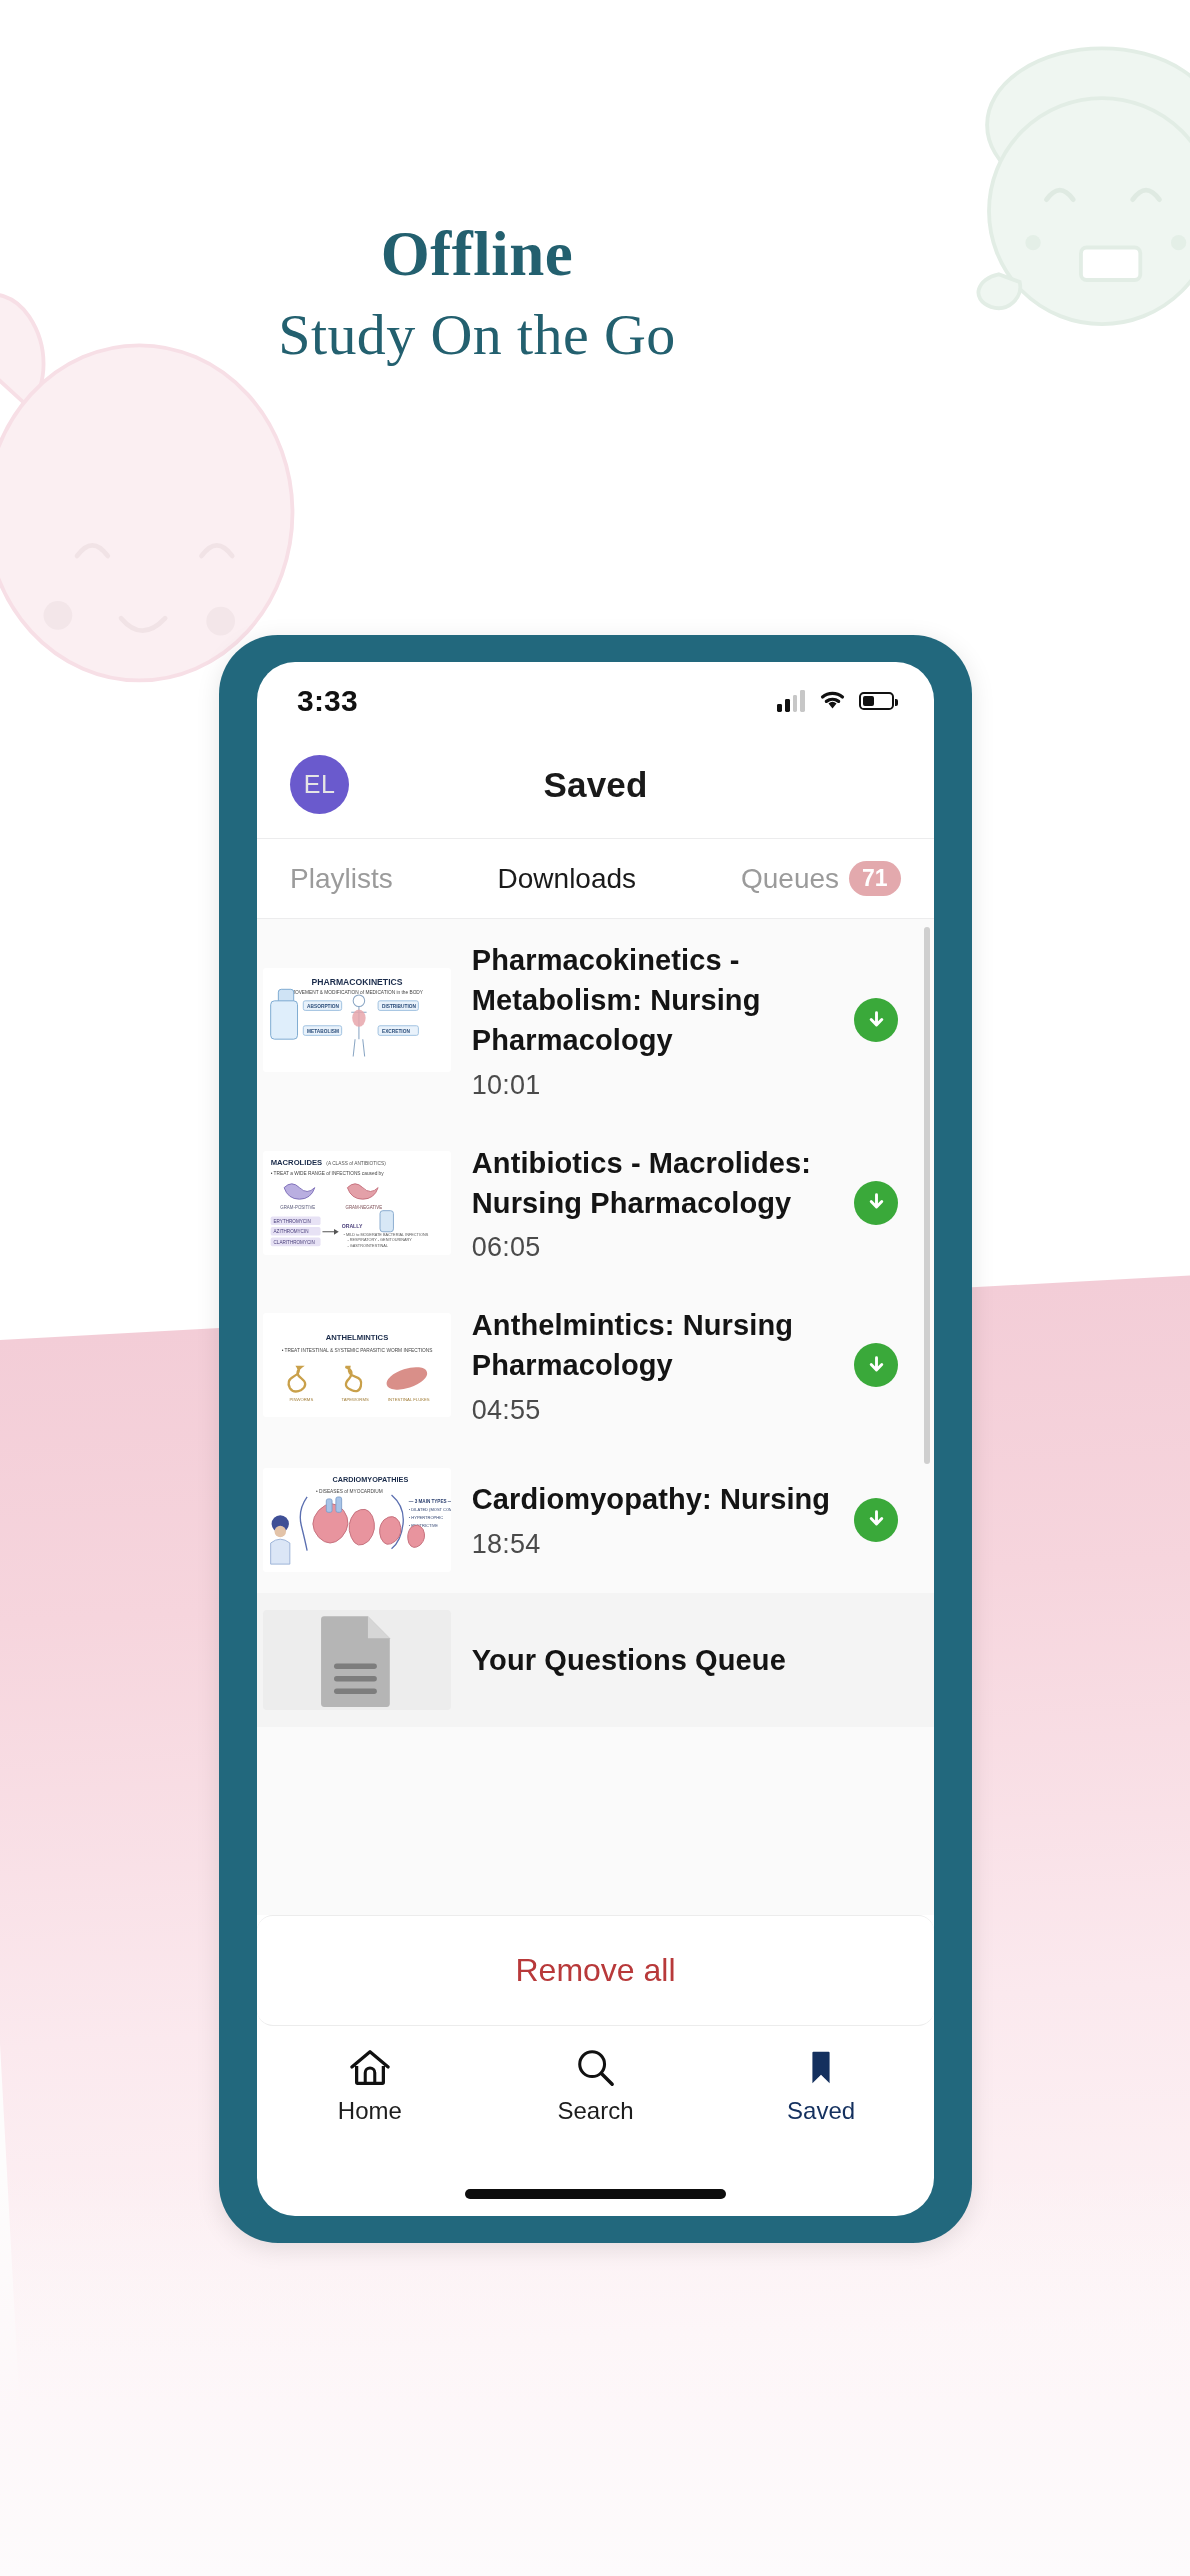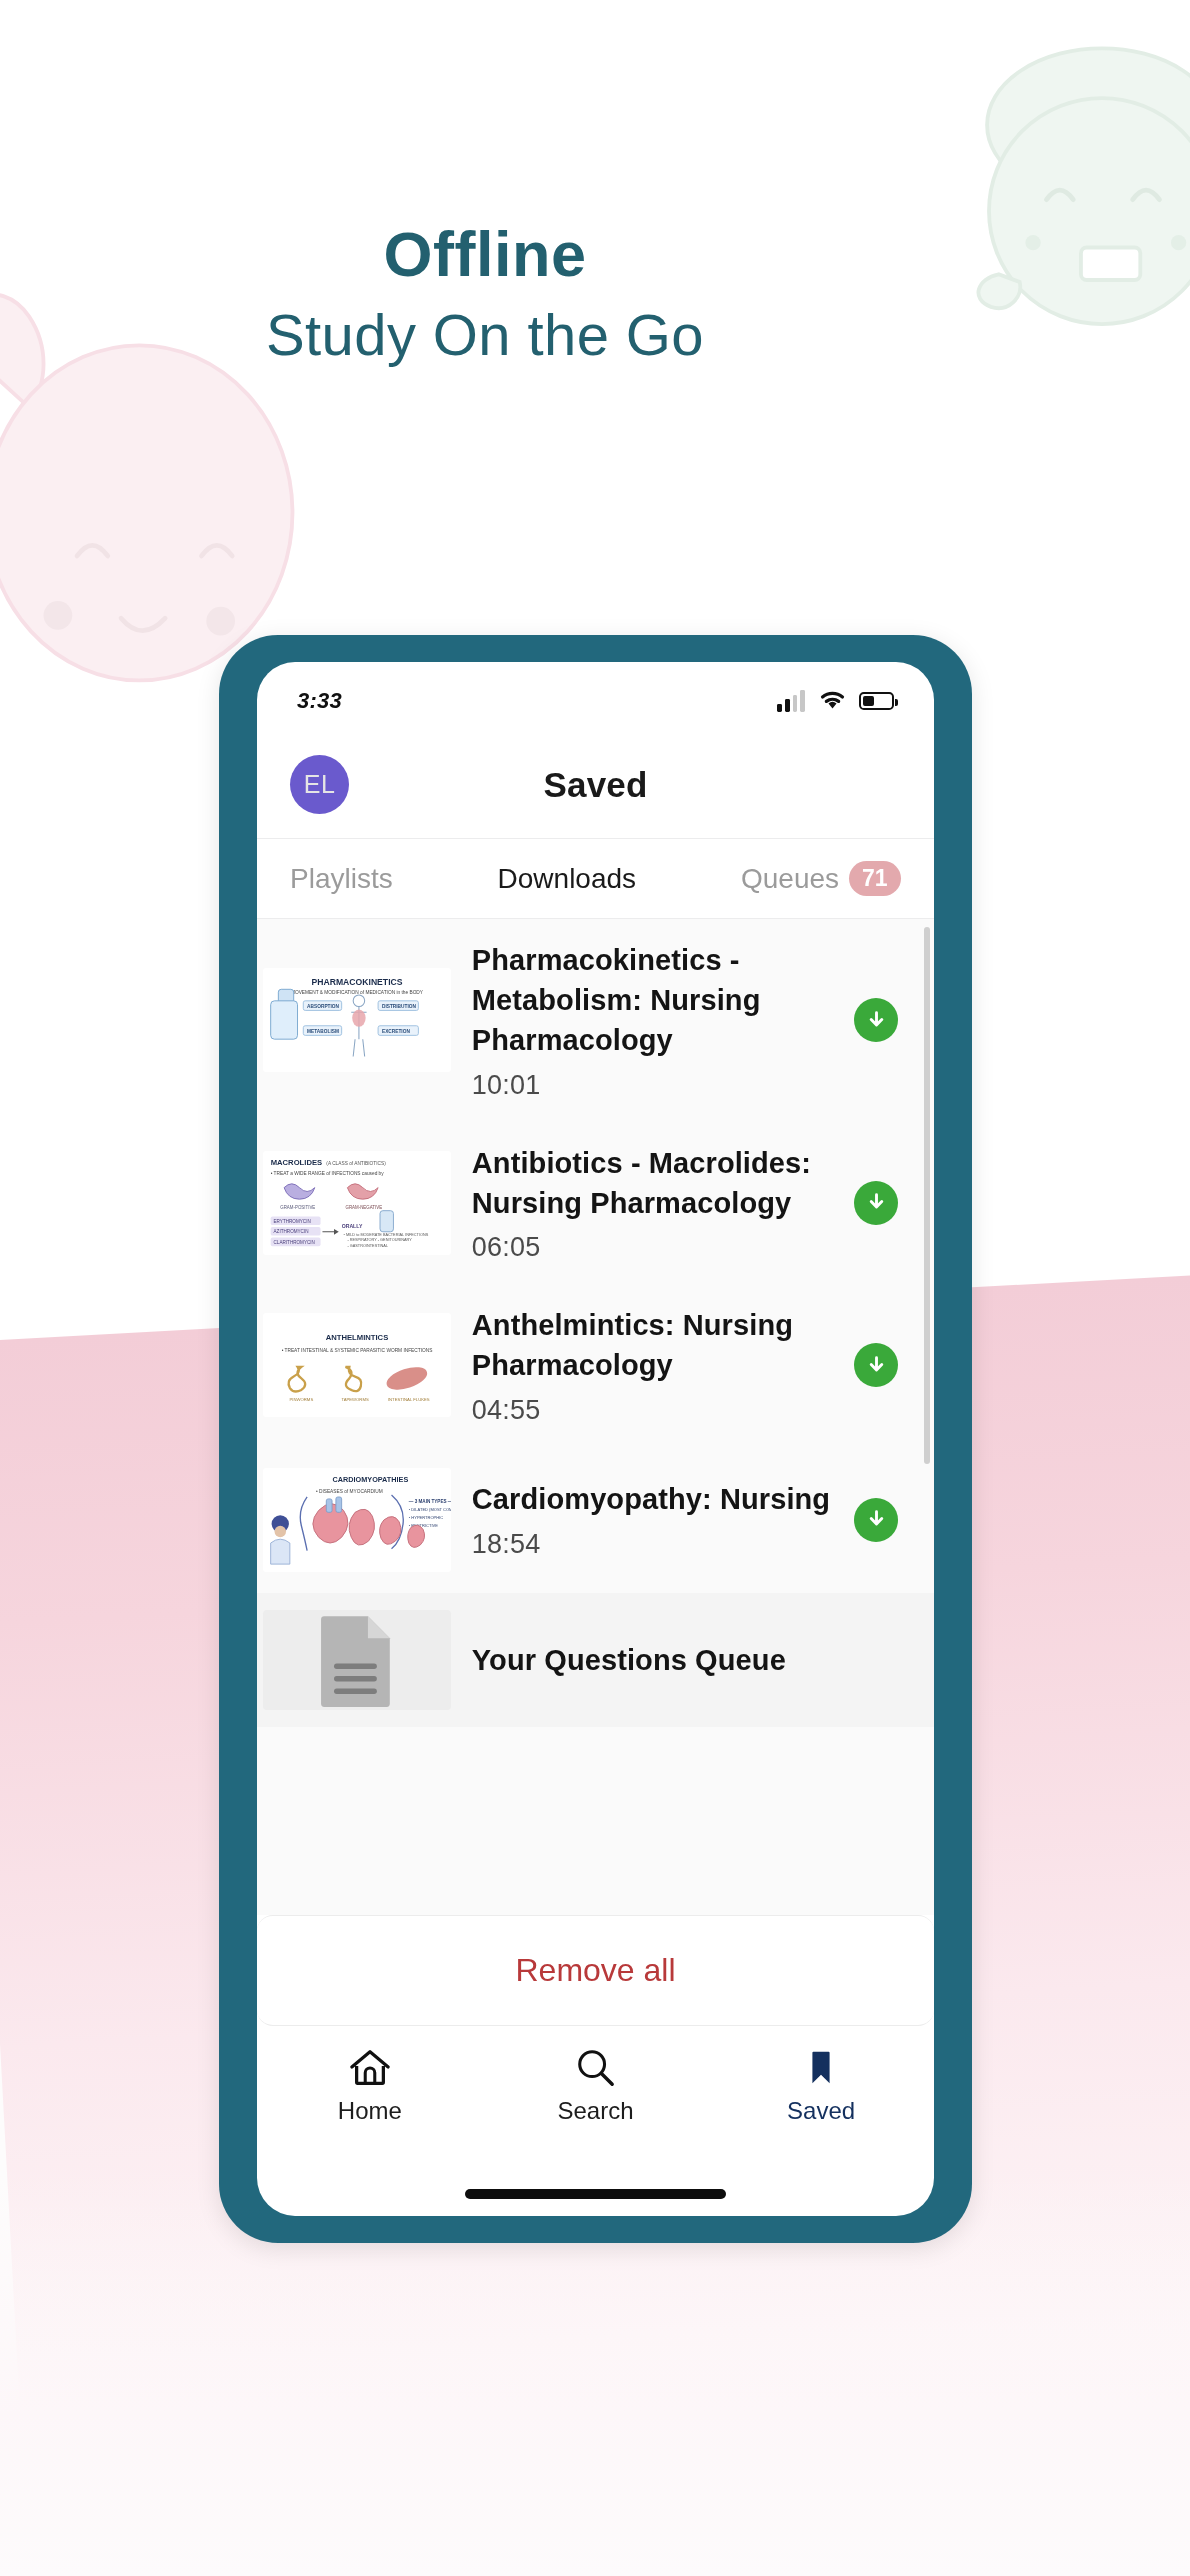--- a/index.html
+++ b/index.html
@@ -32,23 +32,24 @@
     position:absolute;left:0;bottom:0;width:1190px;height:403px;
     background:linear-gradient(180deg,rgba(253,246,248,0) 0%,#fdf7f9 60%,#fdfbfc 100%);
     z-index:3;
   }
 
   .blob { position:absolute; z-index:4; }
   .blob svg { display:block; }
 
   
   .headline {
-    position:absolute; left:8px; top:217px; width:954px;
+    position:absolute; left:0; top:217px; width:954px;
     text-align:center; z-index:12;
     color:#23606f;
+    font-family:Liberation Serif, serif;
   }
   .headline .l1 {
     display:block; font-size:63px; font-weight:bold; letter-spacing:0.5px;
     line-height:75px;
   }
   .headline .l2 {
     display:block; font-size:58px; font-weight:400; letter-spacing:0.4px;
     line-height:73px; margin-top:5.8px;
   }
   .phone-frame{
@@ -68,21 +69,21 @@
     z-index:21;
     display:flex; flex-direction:column;
   }
 
   
   .statusbar{
     height:69px; flex:0 0 69px;
     display:flex; align-items:center; justify-content:space-between;
     padding:9.6px 40px 0 40px;
   }
-  .status-time{ font-size:22px; font-weight:bold; color:#111; letter-spacing:0.2px;font-style:italic;}
+  .status-time{ font-size:30px; font-weight:bold; color:#111; letter-spacing:0.2px;}
   .status-icons{ display:flex; align-items:center; gap:12.5px;}
   .sig{ display:flex; align-items:flex-end; gap:2.9px; height:21px;}
   .sig i{ display:block; width:4.8px; background:#111; border-radius:1.4px;}
   .sig i:nth-child(1){height:7.7px;}
   .sig i:nth-child(2){height:12.5px;}
   .sig i:nth-child(3){height:17px;background:#c7c7c7;}
   .sig i:nth-child(4){height:22px;background:#c7c7c7;}
   .batt{
     width:35px;height:18px;border:2.3px solid #111;border-radius:4.8px;
     position:relative;display:flex;align-items:center;padding:1.9px;

